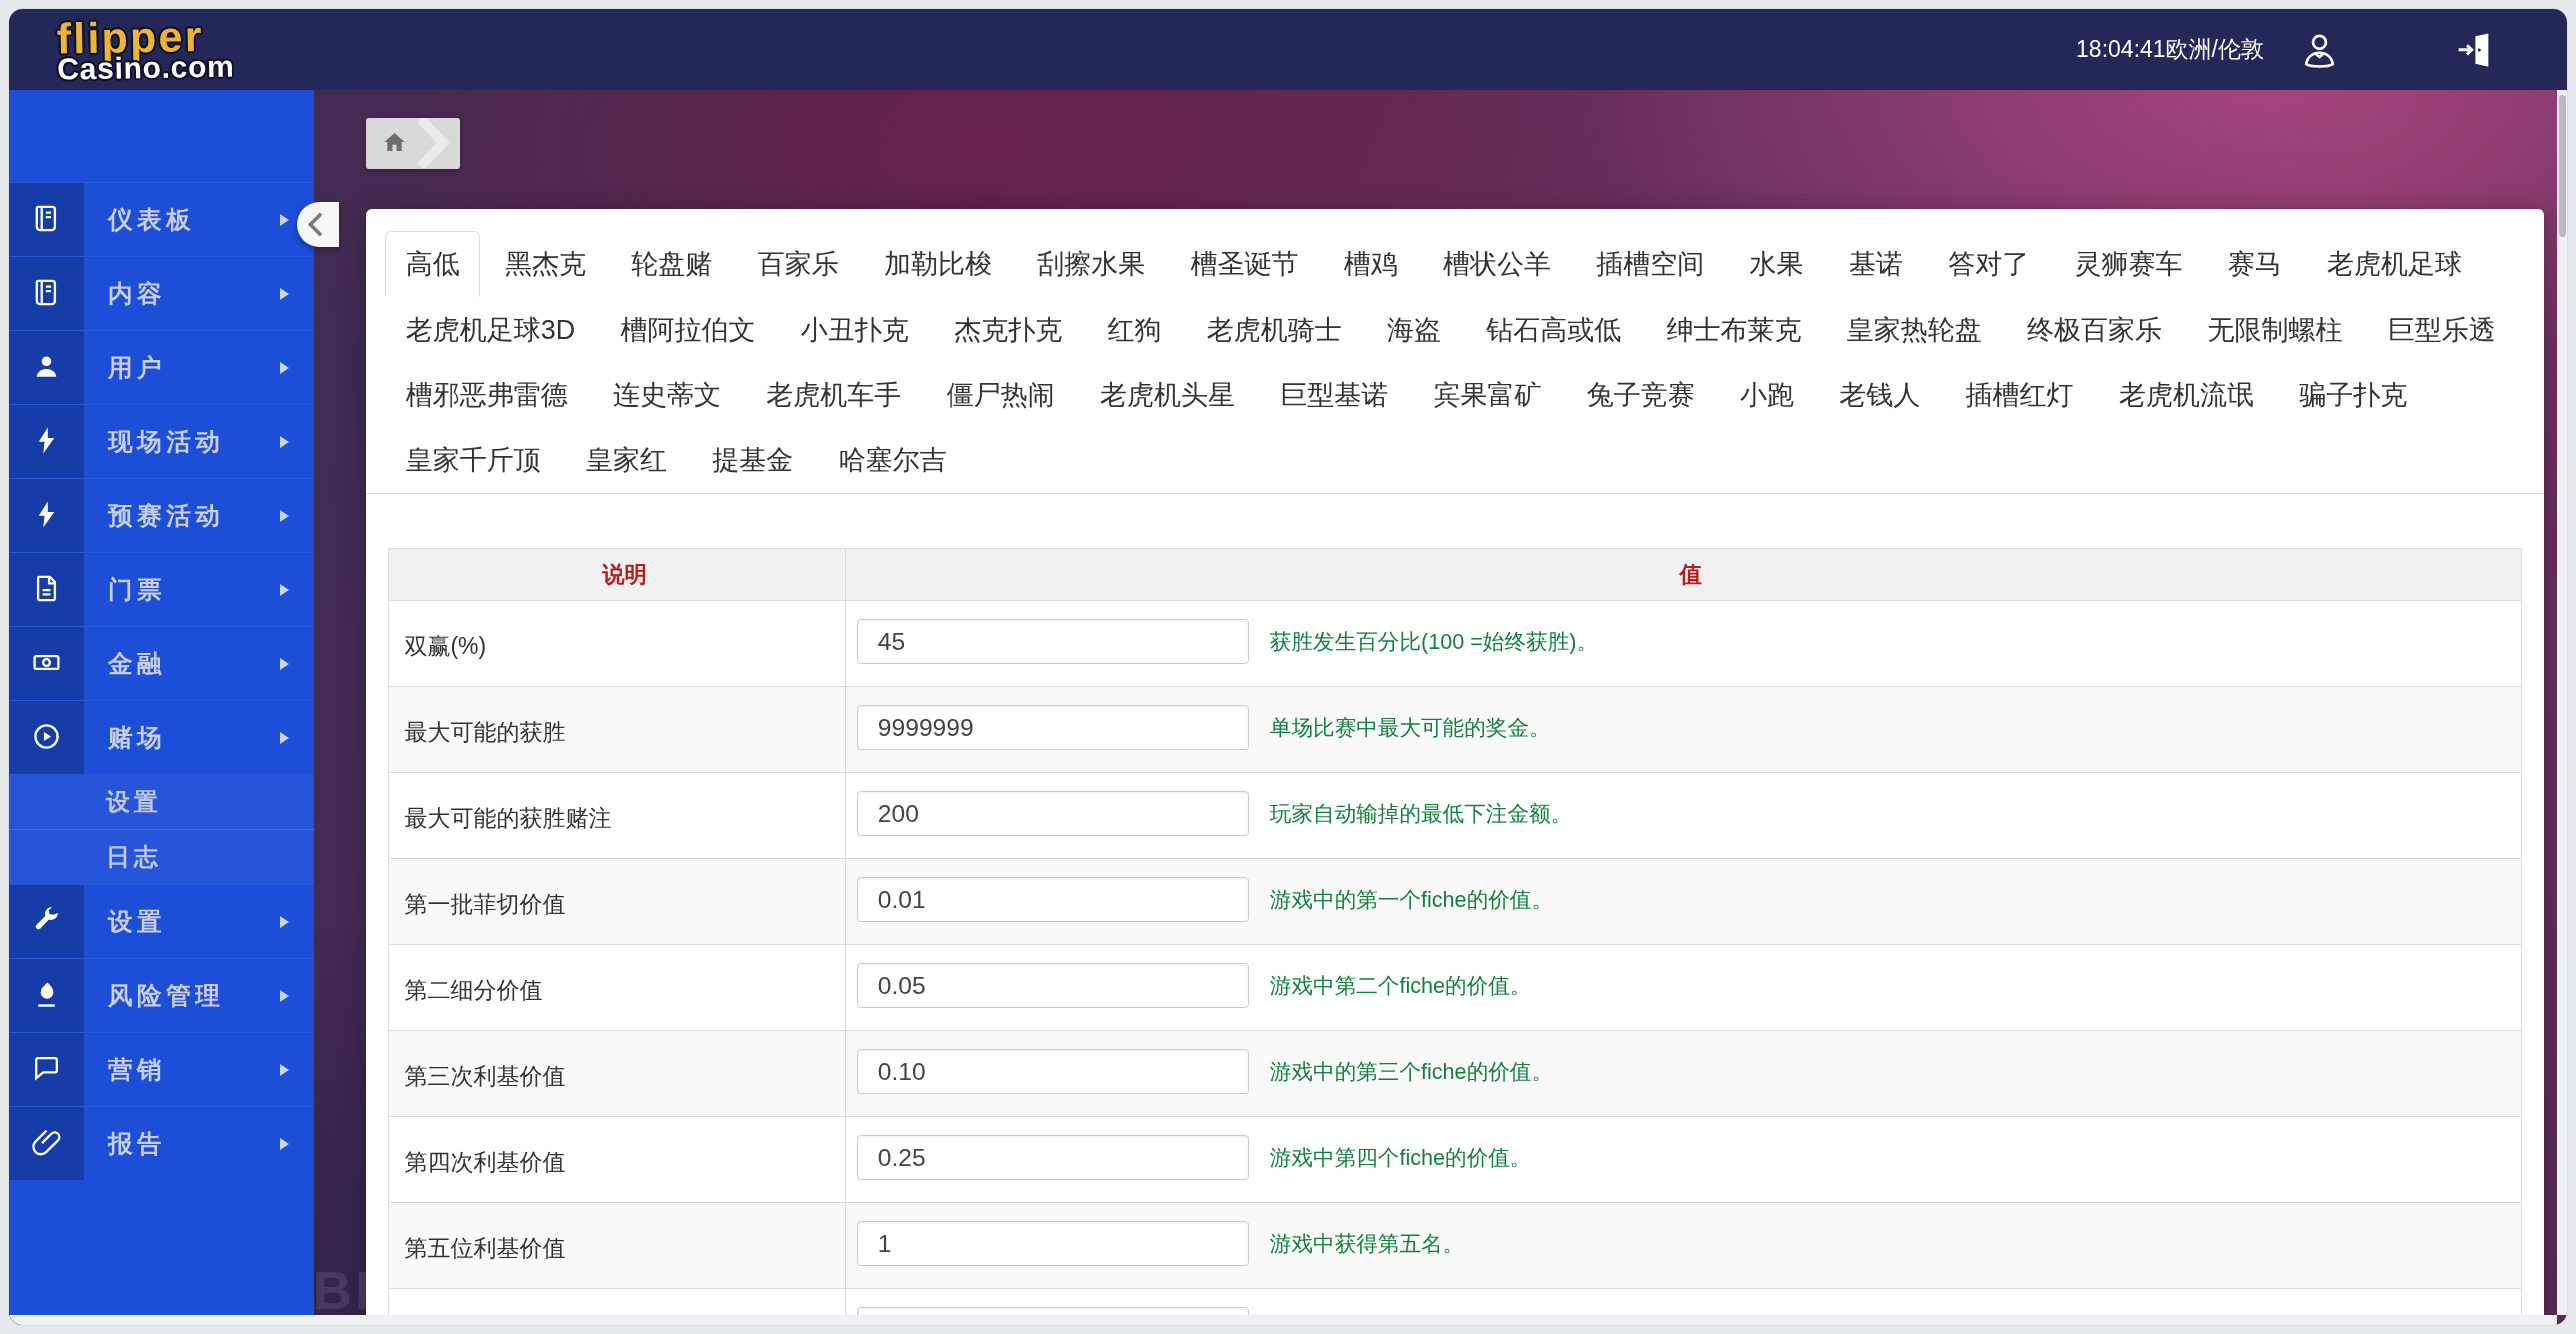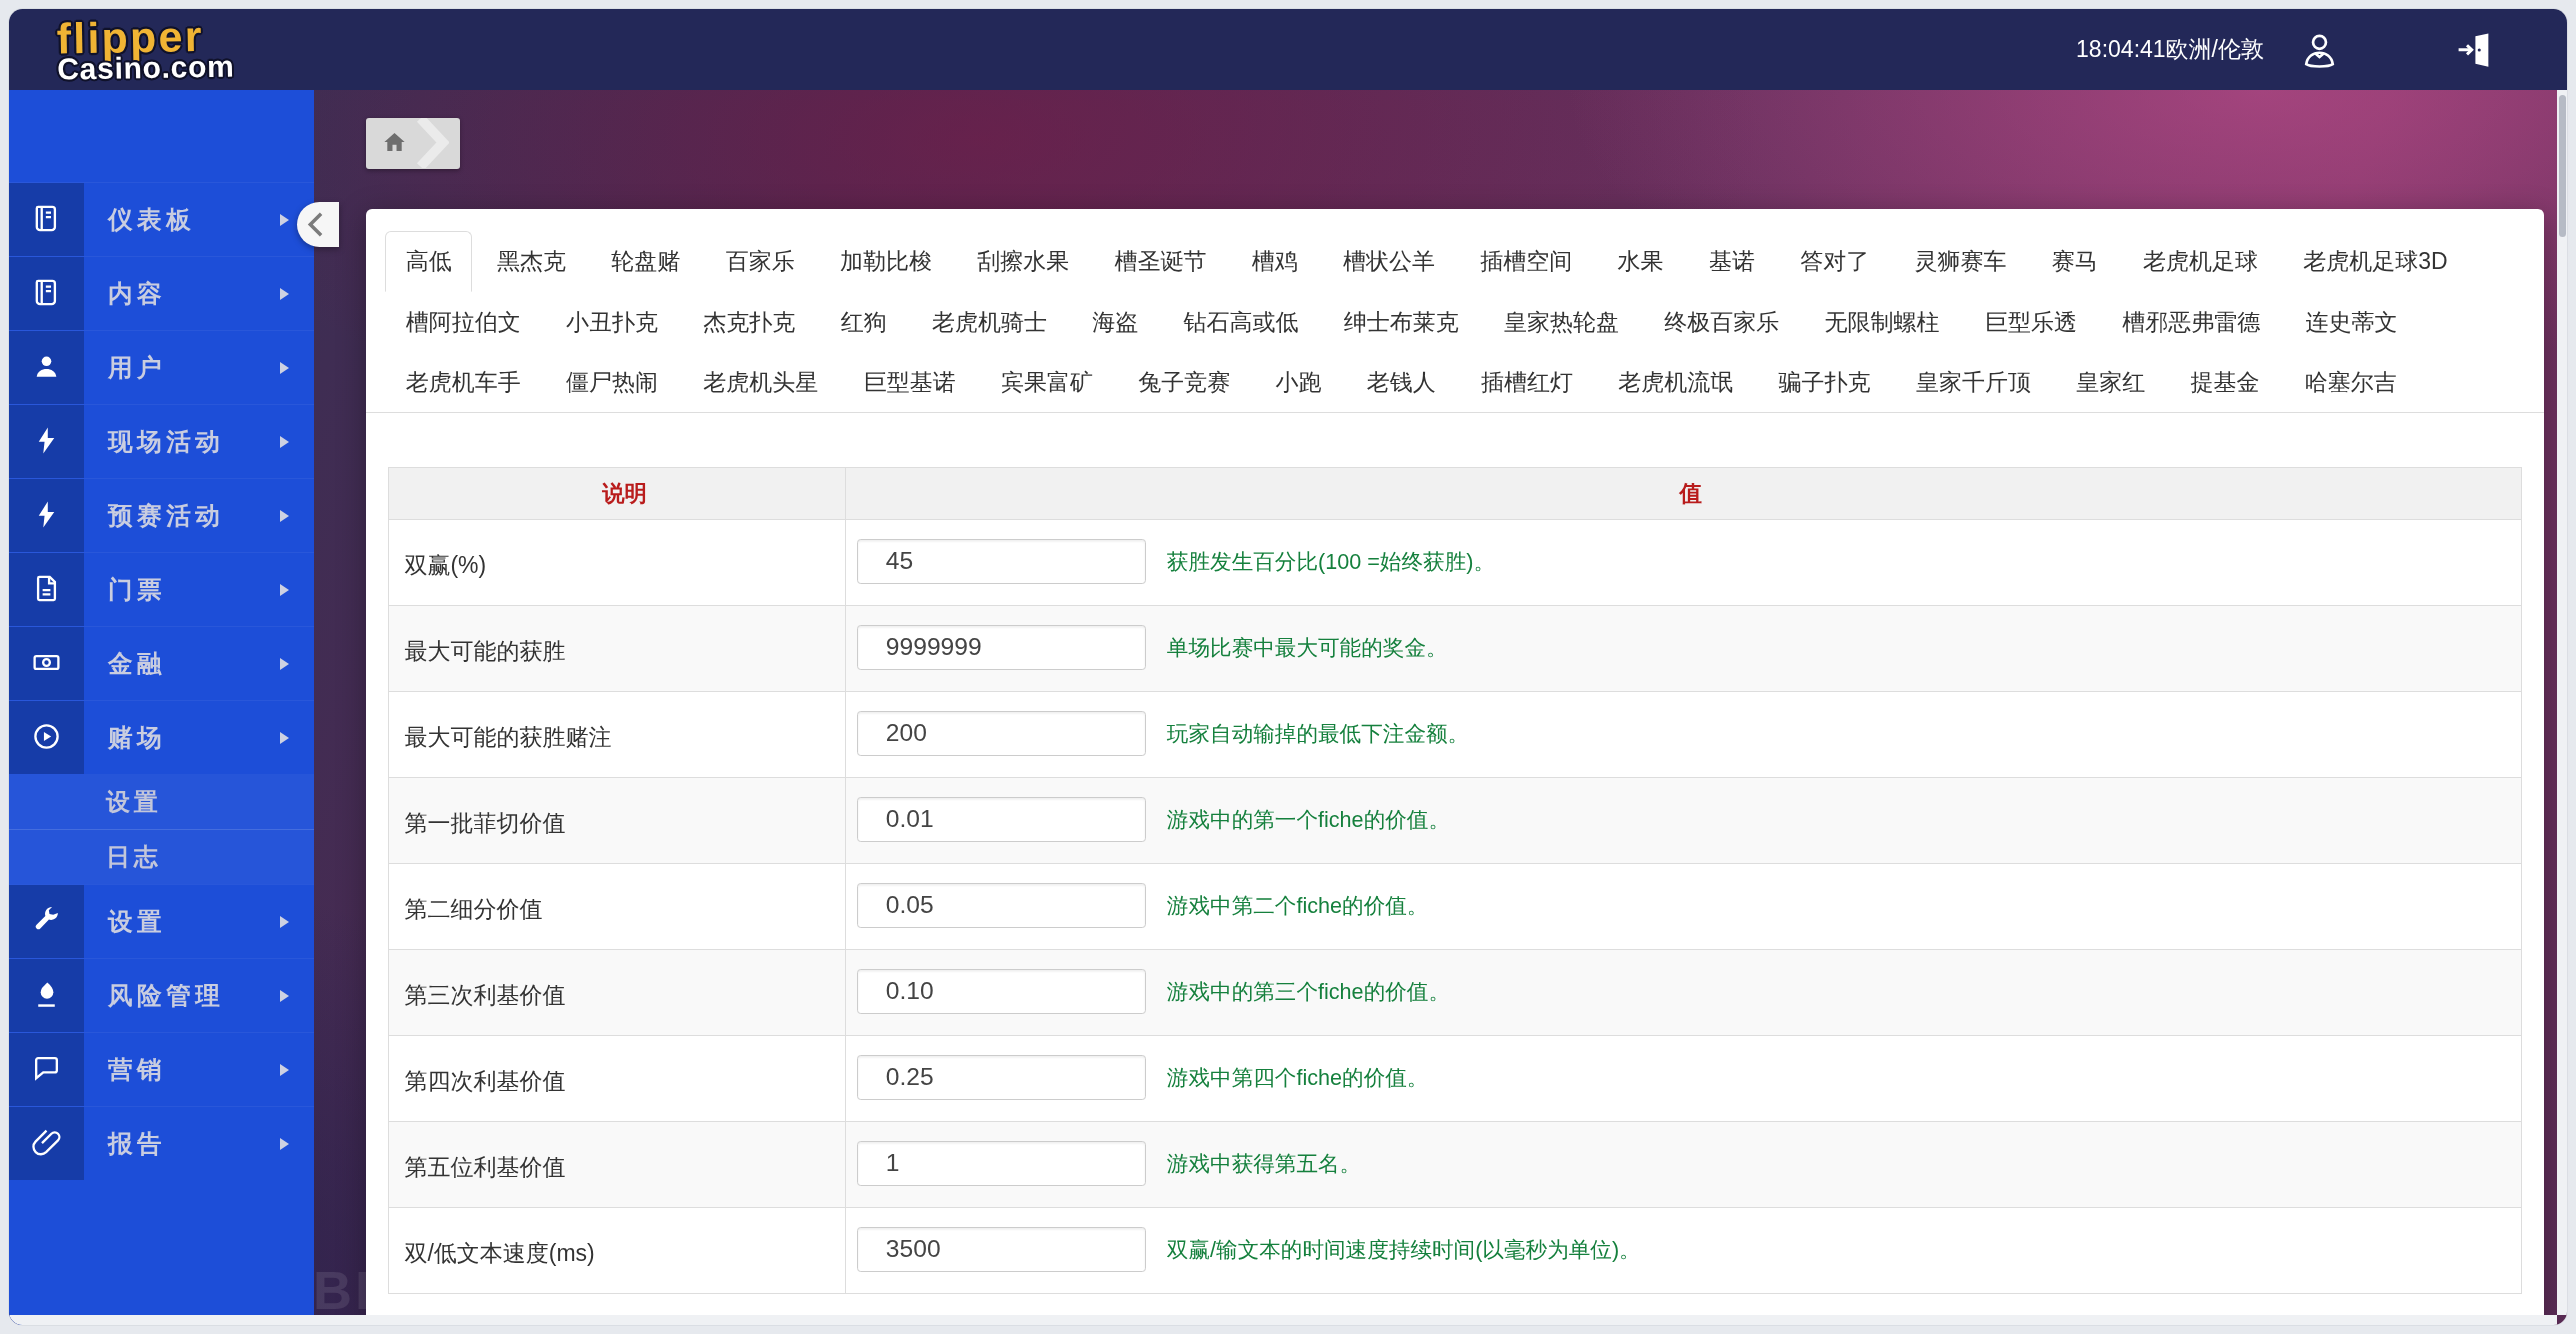--- a/index.html
+++ b/index.html
@@ -54,34 +54,34 @@
   .crumb { position:absolute; left:31px; top:28px; width:94px; height:51px; background:#d9d9d9; border-radius:3px;
       display:flex; align-items:center; overflow:hidden; box-shadow:0 1.5px 4.5px rgba(0,0,0,.3); cursor:pointer; }
   .crumb .home { margin-left:15px; }
   .crumb .chev { margin-left:7.5px; }
 
   .card { position:absolute; left:31px; top:119px; width:2178px; bottom:-7.5px; background:#ffffff;
       border-radius:6px 6px 0 0; box-shadow:0 6px 30px rgba(0,0,0,.30); }
 
   
   .tabs { display:flex; flex-wrap:wrap; align-items:flex-end; padding:22.4px 19.4px 0 19.4px; border-bottom:0.7px solid #ddd; }
-  .tab { font-size:23px; color:#333; padding:14px 19.4px; margin:0 4.5px -0.7px 0; border:0.7px solid transparent;
+  .tab { font-size:27px; color:#333; padding:14px 19.4px; margin:0 4.5px -0.7px 0; border:0.7px solid transparent;
       border-radius:6px 6px 0 0; cursor:pointer; white-space:nowrap; }
   .tab.active { background:#fff; border-color:#ddd #ddd #ffffff #ddd; }
 
   
   .table-zone { padding:54px 22.4px 0 22.4px; }
   table.settings { width:100%; border-collapse:collapse; border:0.7px solid #ddd; }
   table.settings th { height:52px; background:#f1f1f1; text-align:center; padding-left:15px; font-size:22.4px; color:#b91c1c; border:0.7px solid #ddd; font-weight:bold; }
   table.settings td { border-top:0.7px solid #ddd; vertical-align:top; }
   table.settings td.c-label { width:21.4%; border-right:0.7px solid #ddd; padding:30px 0 0 15px; font-size:23px; color:#333;margin-top:24px; }
   table.settings tbody tr { height:86px; }
   table.settings tbody tr:nth-child(even) { background:#f9f9f9; }
   .vwrap { display:flex; align-items:center; padding:18.6px 0 0 11.2px; }
-  .vwrap input { width:289px; height:45px; border:0.7px solid #ccc; border-radius:3.7px; background:#fff; padding:0 28px;
+  .vwrap input { width:392px; height:45px; border:0.7px solid #ccc; border-radius:3.7px; background:#fff; padding:0 20px;
       font-size:24.6px; color:#444; box-shadow:inset 0 1.5px 2.2px rgba(0,0,0,.07); font-family:"Liberation Sans", sans-serif; }
   .hint { margin-left:21px; font-size:21.6px; color:#15803d; }
 
   
   .v-scroll { position:absolute; right:0; top:81px; bottom:9.7px; width:9.7px; background:#eff1f4; z-index:30; }
   .v-thumb { position:absolute; left:1.5px; top:4.5px; width:6.7px; height:142px; border-radius:3.7px; background:#b6bbc5; }
   .bottombar { position:absolute; left:0; right:9.7px; bottom:0; height:9.7px; background:#eff1f4; z-index:30; }
 </style>
 </head>
 <body>

